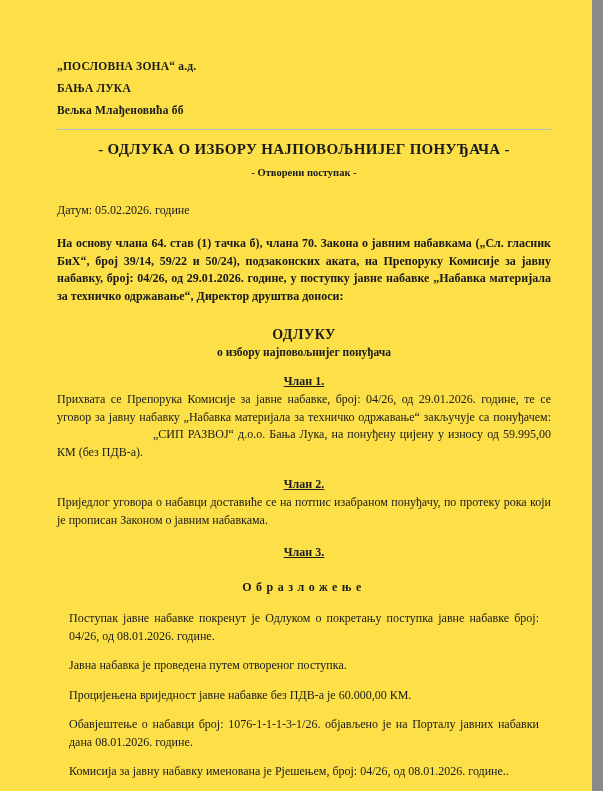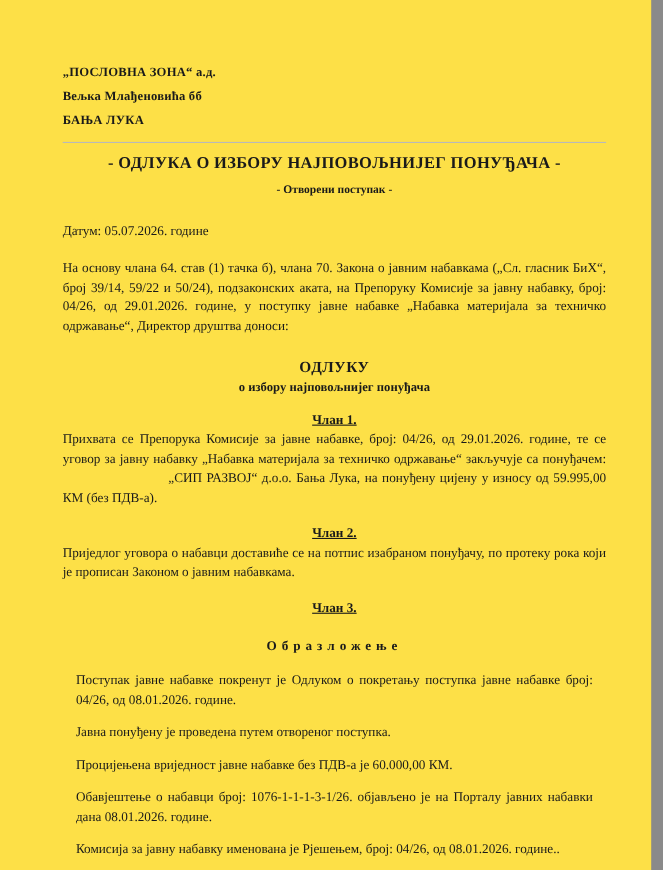--- a/index.html
+++ b/index.html
@@ -66,20 +66,21 @@
     font-size: 12px;
     line-height: 17px;
   }
 
   
   .para {
     font-size: 12px;
     line-height: 17.5px;
     text-align: justify;
     margin-top: 16px;
+    font-weight: bold;
   }
 
   .act-title {
     text-align: center;
     font-weight: bold;
     font-size: 14px;
     margin-top: 22px;
     letter-spacing: 0.5px;
   }
   .act-subtitle {
@@ -127,30 +128,30 @@
   .reason-line.n { text-align: left; }
 </style>
 </head>
 <body>
 
 <div class="page">
   <div class="sheet">
 
     <div class="letterhead">
       <div class="letterhead-line">„ПОСЛОВНА ЗОНА“ а.д.</div>
+      <div class="letterhead-line">БАЊА ЛУКА</div>
       <div class="letterhead-line">Вељка Млађеновића бб</div>
-      <div class="letterhead-line">БАЊА ЛУКА</div>
     </div>
     <hr class="rule">
 
     <div class="doc-title">- ОДЛУКА О ИЗБОРУ НАЈПОВОЉНИЈЕГ ПОНУЂАЧА -</div>
     <div class="doc-subtitle">- Отворени поступак -</div>
 
     <div class="meta">
-      <div>Датум: 05.07.2026. године</div>
+      <div>Датум: 05.02.2026. године</div>
     </div>
 
     <div class="para">На основу члана 64. став (1) тачка б), члана 70. Закона о јавним набавкама („Сл. гласник БиХ“, број 39/14, 59/22 и 50/24), подзаконских аката, на Препоруку Комисије за јавну набавку, број: 04/26, од 29.01.2026. године, у поступку јавне набавке „Набавка материјала за техничко одржавање“, Директор друштва доноси:</div>
 
     <div class="act-title">ОДЛУКУ</div>
     <div class="act-subtitle">о избору најповољнијег понуђача</div>
 
     <div class="article-head">Члан 1.</div>
     <div class="article-body">
       <span>Прихвата се Препорука Комисије за јавне набавке, број: 04/26, од 29.01.2026. године, те се уговор за јавну набавку „Набавка материјала за техничко одржавање“ закључује са понуђачем:</span>
@@ -158,21 +159,21 @@
     </div>
 
     <div class="article-head">Члан 2.</div>
     <div class="article-body">Приједлог уговора о набавци доставиће се на потпис изабраном понуђачу, по протеку рока који је прописан Законом о јавним набавкама.</div>
 
     <div class="article-head">Члан 3.</div>
 
     <div class="reason-head">Образложење</div>
     <div class="reason-block">
       <p class="reason-line j">Поступак јавне набавке покренут је Одлуком о покретању поступка јавне набавке број: 04/26, од 08.01.2026. године.</p>
-      <p class="reason-line n">Јавна понуђену је проведена путем отвореног поступка.</p>
+      <p class="reason-line n">Јавна набавка је проведена путем отвореног поступка.</p>
       <p class="reason-line n">Процијењена вриједност јавне набавке без ПДВ-а је 60.000,00 КМ.</p>
       <p class="reason-line j">Обавјештење о набавци број: 1076-1-1-1-3-1/26. објављено је на Порталу јавних набавки дана 08.01.2026. године.</p>
       <p class="reason-line n">Комисија за јавну набавку именована је Рјешењем, број: 04/26, од 08.01.2026. године..</p>
       <p class="reason-line j">Комисија за јавну набавку доставила је дана, 29.01.2026. године, Записнике о отварању и оцјени понуда  и Препоруку и извјештај о избору најповољнијег понуђача.</p>
     </div>
 
   </div>
 </div>
 
 </body></html>

